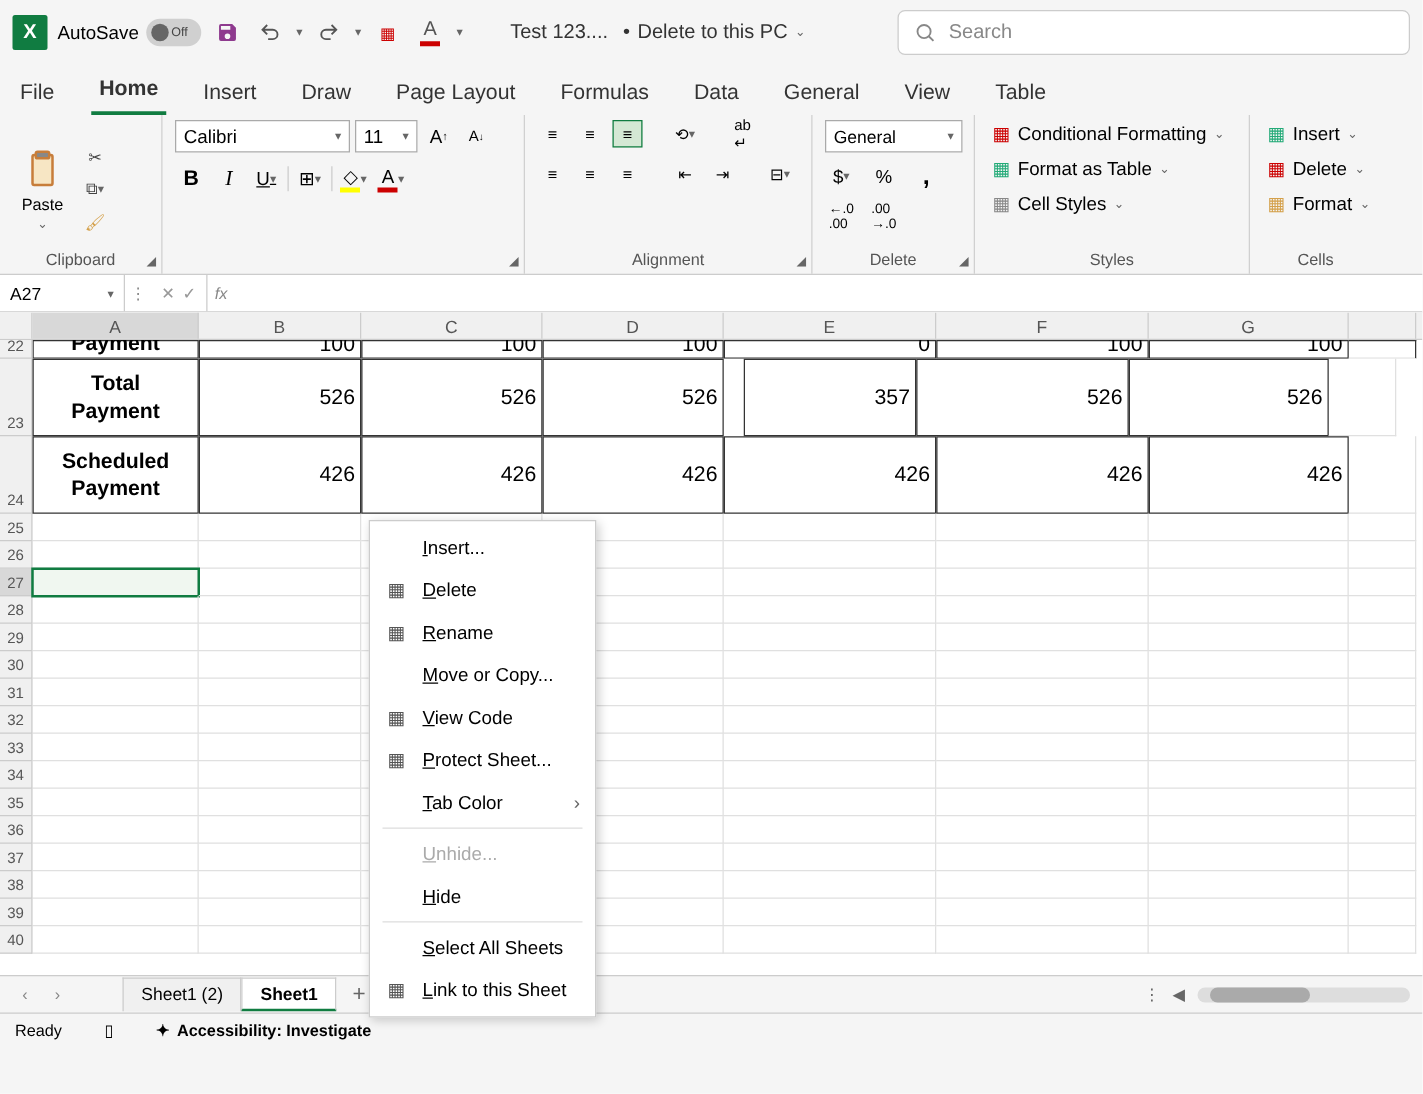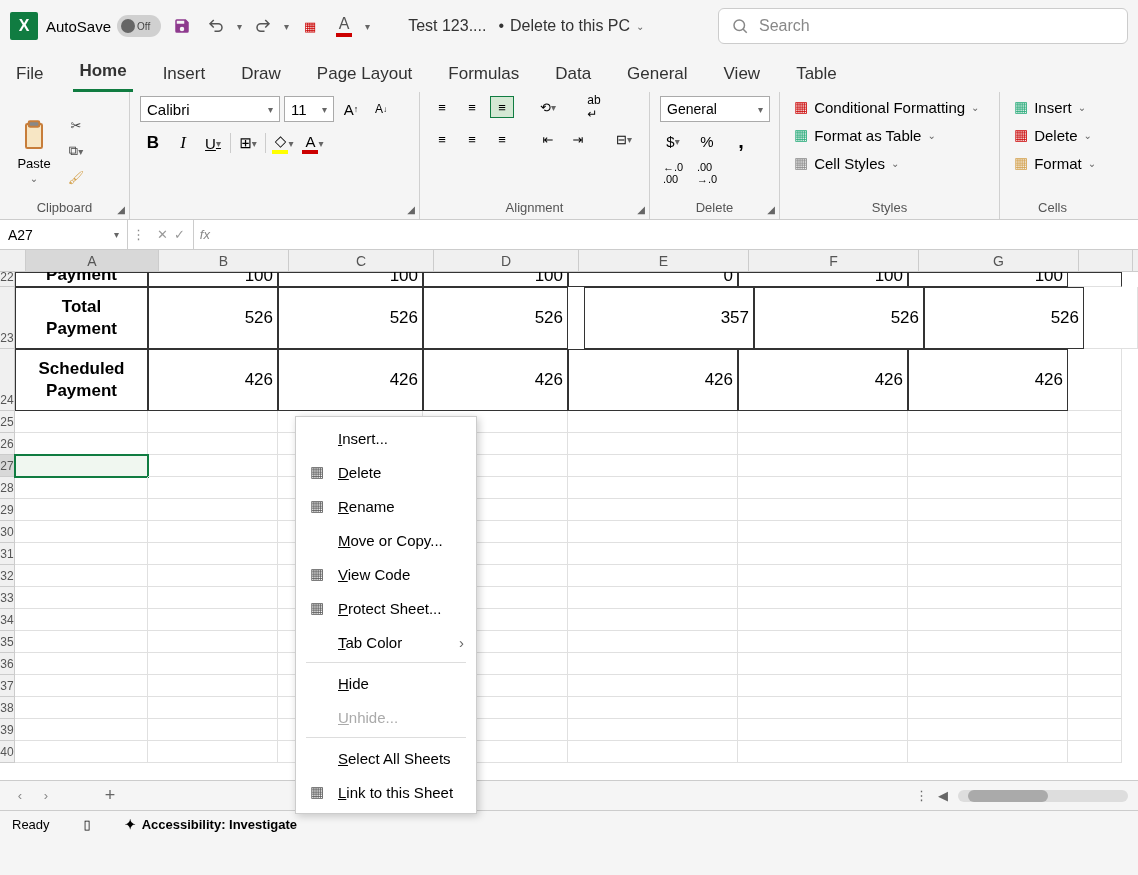--- a/index.html
+++ b/index.html
@@ -57,21 +57,21 @@
 
 .stylegroup { width: 220px; }
 .stylebtn { display: flex; align-items: center; gap: 6px; padding: 2px 4px; cursor: pointer; font-size: 15px; }
 .stylecol { display: flex; flex-direction: column; gap: 6px; }
 
 .cellgroup { width: 105px; }
 .cellbtn { display: flex; align-items: center; gap: 6px; padding: 2px 4px; cursor: pointer; font-size: 15px; }
 
 
 .fbar { height: 30px; background: #fff; border-bottom: 1px solid #ccc; display: flex; align-items: center; }
-.namebox { width: 128px; height: 100%; border-right: 1px solid #ccc; display: flex; align-items: center; justify-content: space-between; padding: 0 8px; font-size: 14px; }
+.namebox { width: 100px; height: 100%; border-right: 1px solid #ccc; display: flex; align-items: center; justify-content: space-between; padding: 0 8px; font-size: 14px; }
 .fbtns { display: flex; gap: 6px; padding: 0 8px; color: #999; border-right: 1px solid #ccc; height: 100%; align-items: center; }
 .fxlabel { font-style: italic; color: #888; padding: 0 6px; }
 
 
 .grid { position: relative; background: #fff; height: 530px; overflow: hidden; }
 .colheads { display: flex; height: 22px; background: #f0f0f0; border-bottom: 1px solid #ccc; }
 .rowheadcorner { width: 26px; border-right: 1px solid #ccc; background: #f0f0f0; }
 .colhead { border-right: 1px solid #ccc; text-align: center; font-size: 14px; color: #555; line-height: 22px; }
 .colhead.sel { background: #d8d8d8; }
 .gridbody { display: flex; }
@@ -387,21 +387,21 @@
           <div class="cell bordered num" style="width: 170px;">0</div>
           <div class="cell bordered num" style="width: 170px;">100</div>
           <div class="cell bordered num" style="width: 160px;">100</div>
           <div class="cell" style="width: 54px;"></div>
         </div>
         <div class="row tall">
           <div class="cell bordered hdr" style="width: 133px;">Total<br>Payment</div>
           <div class="cell bordered num" style="width: 130px;">526</div>
           <div class="cell bordered num" style="width: 145px;">526</div>
           <div class="cell bordered num" style="width: 145px;">526</div>
-          <div class="cell bordered num" style="width: 170px; margin-left: 16px;">357</div>
+          <div class="cell bordered num" style="width: 138px; margin-left: 16px;">357</div>
           <div class="cell bordered num" style="width: 170px;">526</div>
           <div class="cell bordered num" style="width: 160px;">526</div>
           <div class="cell" style="width: 54px;"></div>
         </div>
         <div class="row tall">
           <div class="cell bordered hdr" style="width: 133px;">Scheduled<br>Payment</div>
           <div class="cell bordered num" style="width: 130px;">426</div>
           <div class="cell bordered num" style="width: 145px;">426</div>
           <div class="cell bordered num" style="width: 145px;">426</div>
           <div class="cell bordered num" style="width: 170px;">426</div>
@@ -570,20 +570,24 @@
           <div class="cell" style="width: 54px;"></div>
         </div>
       </div>
   </div>
 </div>
 
 <div class="sheettabs">
   <div class="navarrow">‹</div>
   <div class="navarrow">›</div>
   <div style="width:30px"></div>
+  <div id="sheettabs-inner" style="display:flex;gap:0">
+      <div class="sheettab">Sheet1 (2)</div>
+      <div class="sheettab active">Sheet1</div>
+    </div>
   <div class="addsheet">+</div>
   <div class="hscroll">
     <span style="color:#666">⋮</span>
     <span style="color:#666">◀</span>
     <div class="scrolltrack">
         <div class="scrollthumb"></div>
       </div>
   </div>
 </div>
 
@@ -620,28 +624,28 @@
   <div class="ctxitem">
       <span class="cico">▦</span>
       <span><span class="und">P</span>rotect Sheet...</span>
     </div>
   <div class="ctxitem">
       <span class="cico"></span>
       <span><span class="und">T</span>ab Color</span>
       <span class="ctxarrow">›</span>
     </div>
   <div class="ctxsep"></div>
-  <div class="ctxitem">
-      <span class="cico"></span>
-      <span><span class="und">H</span>ide</span>
-    </div>
   <div class="ctxitem disabled">
       <span class="cico"></span>
       <span><span class="und">U</span>nhide...</span>
     </div>
+  <div class="ctxitem">
+      <span class="cico"></span>
+      <span><span class="und">H</span>ide</span>
+    </div>
   <div class="ctxsep"></div>
   <div class="ctxitem">
       <span class="cico"></span>
       <span><span class="und">S</span>elect All Sheets</span>
     </div>
   <div class="ctxitem">
       <span class="cico">▦</span>
       <span><span class="und">L</span>ink to this Sheet</span>
     </div>
 </div>

